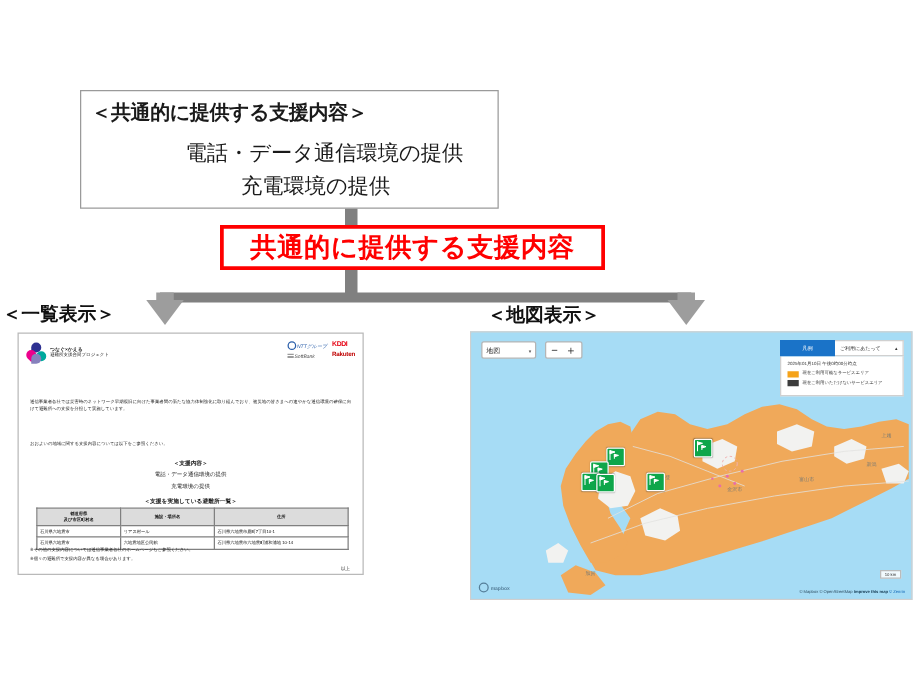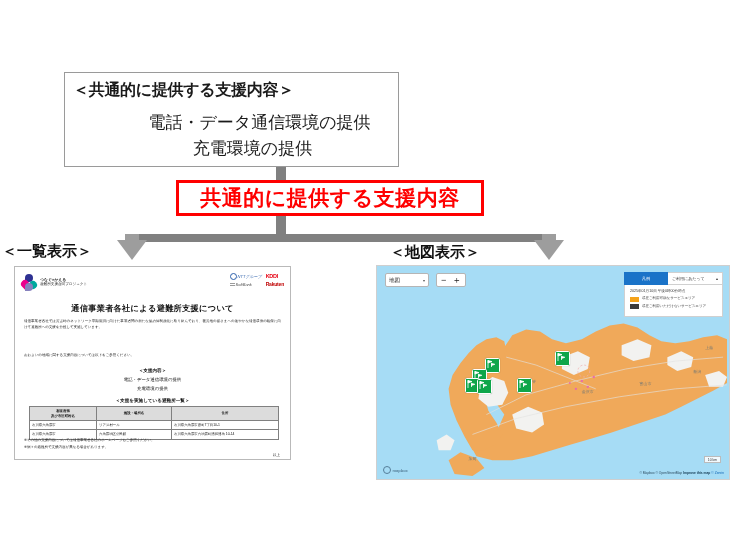--- a/index.html
+++ b/index.html
@@ -223,21 +223,20 @@
               <i>SoftBank</i>
           </span>
         </span>
         <span class="lgrp">
           <span class="kddi">KDDI</span>
           <span class="rak">Rakuten</span>
         </span>
       </div>
     </div>
 
-    <div class="doc-title">通信事業者各社による避難所支援について</div>
     <div class="doc-para">通信事業者各社では災害時のネットワーク早期復旧に向けた事業者間の新たな協力体制強化に取り組んでおり、被災地の皆さまへの速やかな通信環境の確保に向けて避難所への支援を分担して実施しています。</div>
     <div class="doc-para2">おおよいの地域に関する支援内容については以下をご参照ください。</div>
 
     <div class="doc-sub sub-h">＜支援内容＞</div>
     <div class="doc-sub sub-l1">電話・データ通信環境の提供</div>
     <div class="doc-sub sub-l2">充電環境の提供</div>
 
     <div class="doc-sub tbl-h">＜支援を実施している避難所一覧＞</div>
 
     <table class="doc-table">

